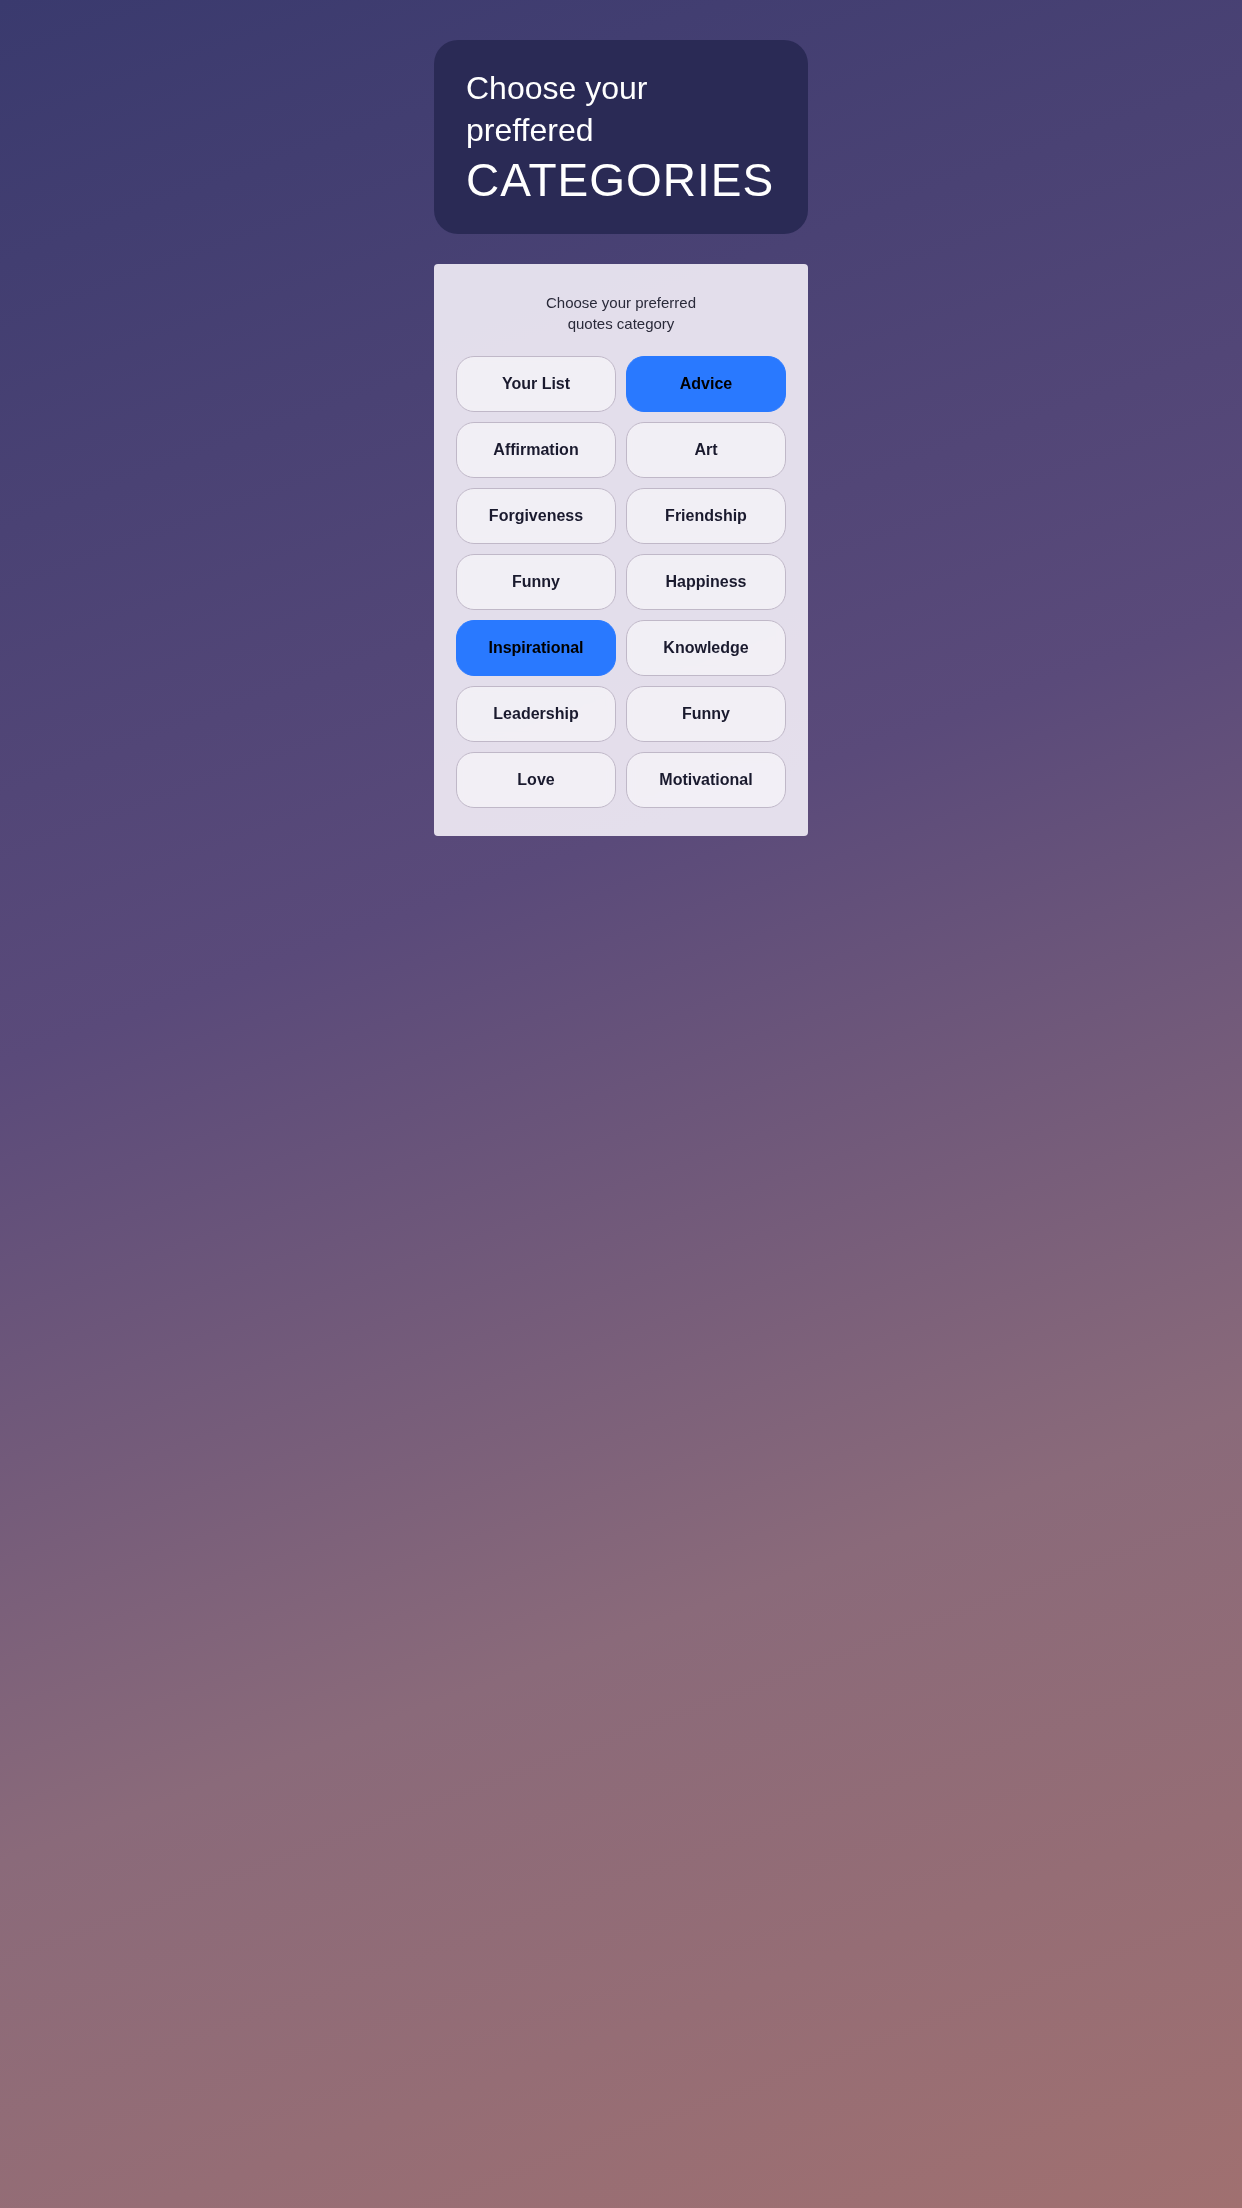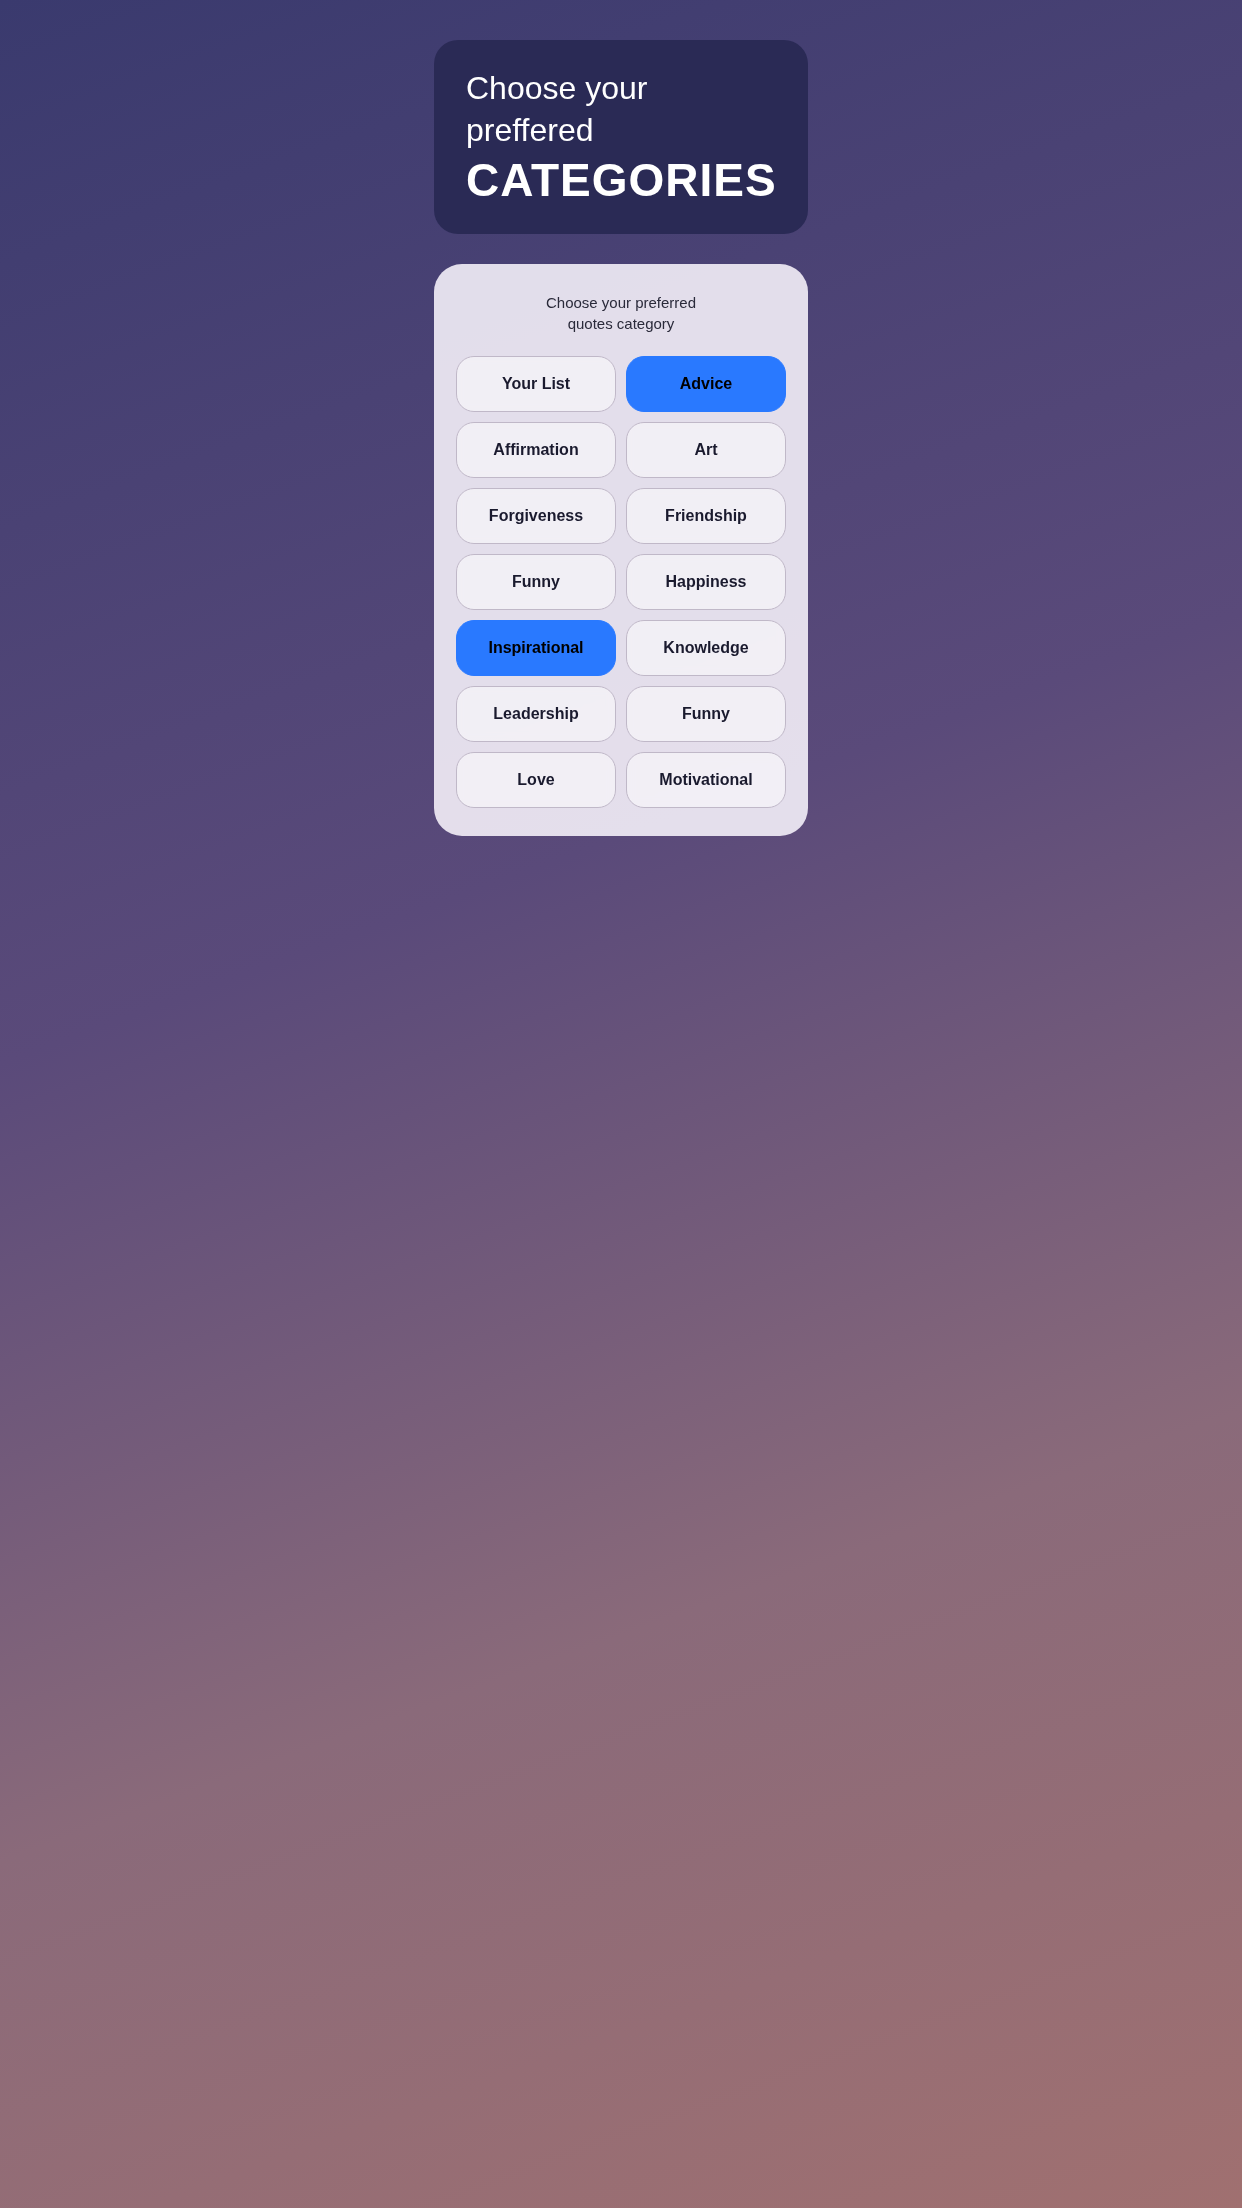--- a/index.html
+++ b/index.html
@@ -36,28 +36,28 @@
       color: #ffffff;
       font-size: 32px;
       font-weight: 400;
       line-height: 1.3;
       margin-bottom: 4px;
     }
 
     .header-title {
       color: #ffffff;
       font-size: 46px;
-      font-weight: 700;
+      font-weight: 400;
       line-height: 1.1;
       letter-spacing: 1px;
     }
 
     .card {
       background: rgba(240, 236, 245, 0.92);
-      border-radius: 28px;
+      border-radius: 4px;
       padding: 28px 22px 28px;
       width: 100%;
       max-width: 374px;
       display: flex;
       flex-direction: column;
       align-items: center;
     }
 
     .card-subtitle {
       color: #2a2a3a;

